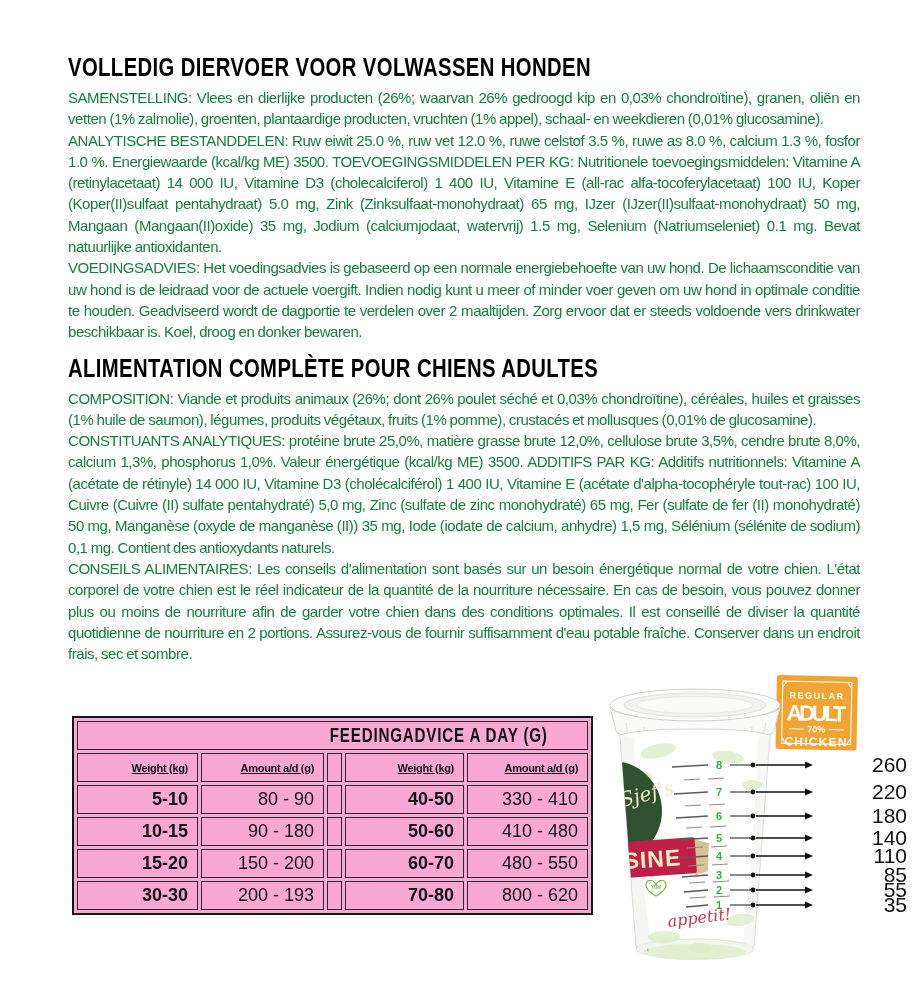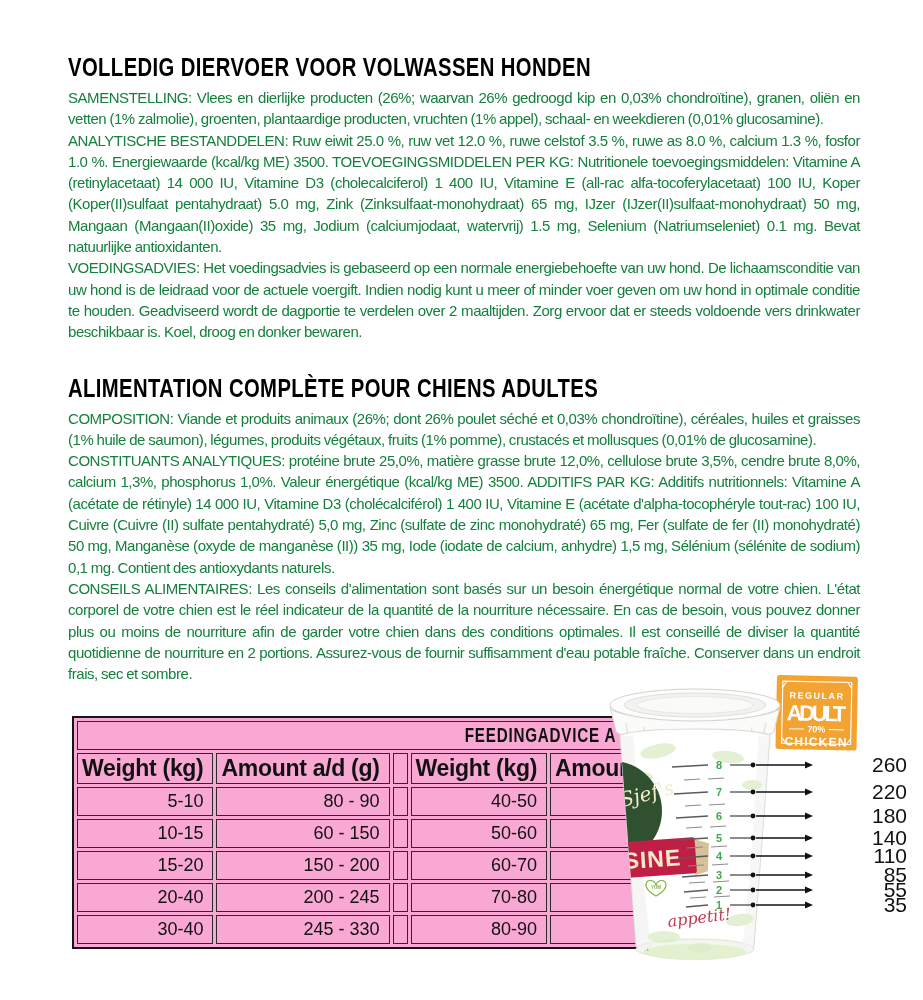--- a/index.html
+++ b/index.html
@@ -7,39 +7,39 @@
     position:relative;width:913px;height:1000px;background:#ffffff;overflow:hidden;
     font-family:"Liberation Sans",sans-serif;color:#111;padding-left:32px;
   }
   
   .textcol{position:absolute;left:68px;top:52px;width:792px;}
   .display{
     font-family:"Liberation Sans",sans-serif;font-weight:900;letter-spacing:.5px;
     transform:scaleX(.78);transform-origin:left center;display:inline-block;white-space:nowrap;
   }
   h1.section-title{font-size:26px;line-height:30px;margin:0 0 5px 0;color:#000;}
-  h1.section-title.fr{margin-top:30px;}
+  h1.section-title.fr{margin-top:10px;}
   p.body-text{
     margin:0;font-size:15px;line-height:21.3px;letter-spacing:-.45px;word-spacing:-.5px;
     text-align:justify;color:#15803d;
   }
   
   .feeding-table-wrap{position:absolute;left:72px;top:716px;}
   table.feeding{
     border-collapse:separate;border-spacing:3px;border:2px solid #161616;background:#f9a8d4;
     table-layout:fixed;
   }
   table.feeding td{
     border:1.5px solid #2a2a2a;padding:1px 9px 1px 4px;text-align:right;
     font-size:18px;height:25px;white-space:nowrap;overflow:hidden;
   }
   td.t-title{text-align:center;height:24px;padding:1px 4px;}
   td.t-title .display{transform-origin:center center;font-size:19.5px;letter-spacing:1px;}
-  tr.head td{font-weight:bold;font-size:23px;letter-spacing:-.3px;}
-  td.w{font-weight:normal;}
+  tr.head td{font-weight:bold;font-size:11px;letter-spacing:-.3px;text-decoration:underline;}
+  td.w{font-weight:bold;}
   td.gap{border:none;padding:0;}
   
   .cup-figure{position:absolute;left:600px;top:665px;width:323px;height:335px;}
   svg text{font-family:"Liberation Sans",sans-serif;}
   .gram-label{font-size:21px;fill:#111;}
   .scale-num{font-size:11px;font-weight:bold;fill:#3faa4c;}
   .badge-small{font-size:9px;font-weight:bold;letter-spacing:1.5px;fill:#fff;}
   .badge-big{font-size:22px;font-weight:900;letter-spacing:.5px;fill:#fff;}
   .badge-mid{font-size:9px;font-weight:bold;fill:#fff;}
   .badge-chicken{font-size:12px;font-weight:900;letter-spacing:1.2px;fill:#fff;}
@@ -85,45 +85,38 @@
       </tr>
       <tr>
         <td class="w">5-10</td>
         <td>80 - 90</td>
         <td class="gap"></td>
         <td class="w">40-50</td>
         <td>330 - 410</td>
       </tr>
       <tr>
         <td class="w">10-15</td>
-        <td>60 - 150</td>
+        <td>90 - 180</td>
         <td class="gap"></td>
         <td class="w">50-60</td>
         <td>410 - 480</td>
       </tr>
       <tr>
         <td class="w">15-20</td>
         <td>150 - 200</td>
         <td class="gap"></td>
         <td class="w">60-70</td>
         <td>480 - 550</td>
       </tr>
       <tr>
-        <td class="w">20-40</td>
-        <td>200 - 245</td>
+        <td class="w">30-30</td>
+        <td>200 - 193</td>
         <td class="gap"></td>
         <td class="w">70-80</td>
         <td>800 - 620</td>
-      </tr>
-      <tr>
-        <td class="w">30-40</td>
-        <td>245 - 330</td>
-        <td class="gap"></td>
-        <td class="w">80-90</td>
-        <td>620 - 650</td>
       </tr>
       </tbody>
     </table>
   </div>
 
   <div class="cup-figure">
     <svg width="323" height="335" viewBox="0 0 323 335">
       <defs>
         <clipPath id="cupclip">
           <path d="M20,70 C45,62 145,62 170,70 L154,280 C152,293 38,293 36,280 Z"></path>

